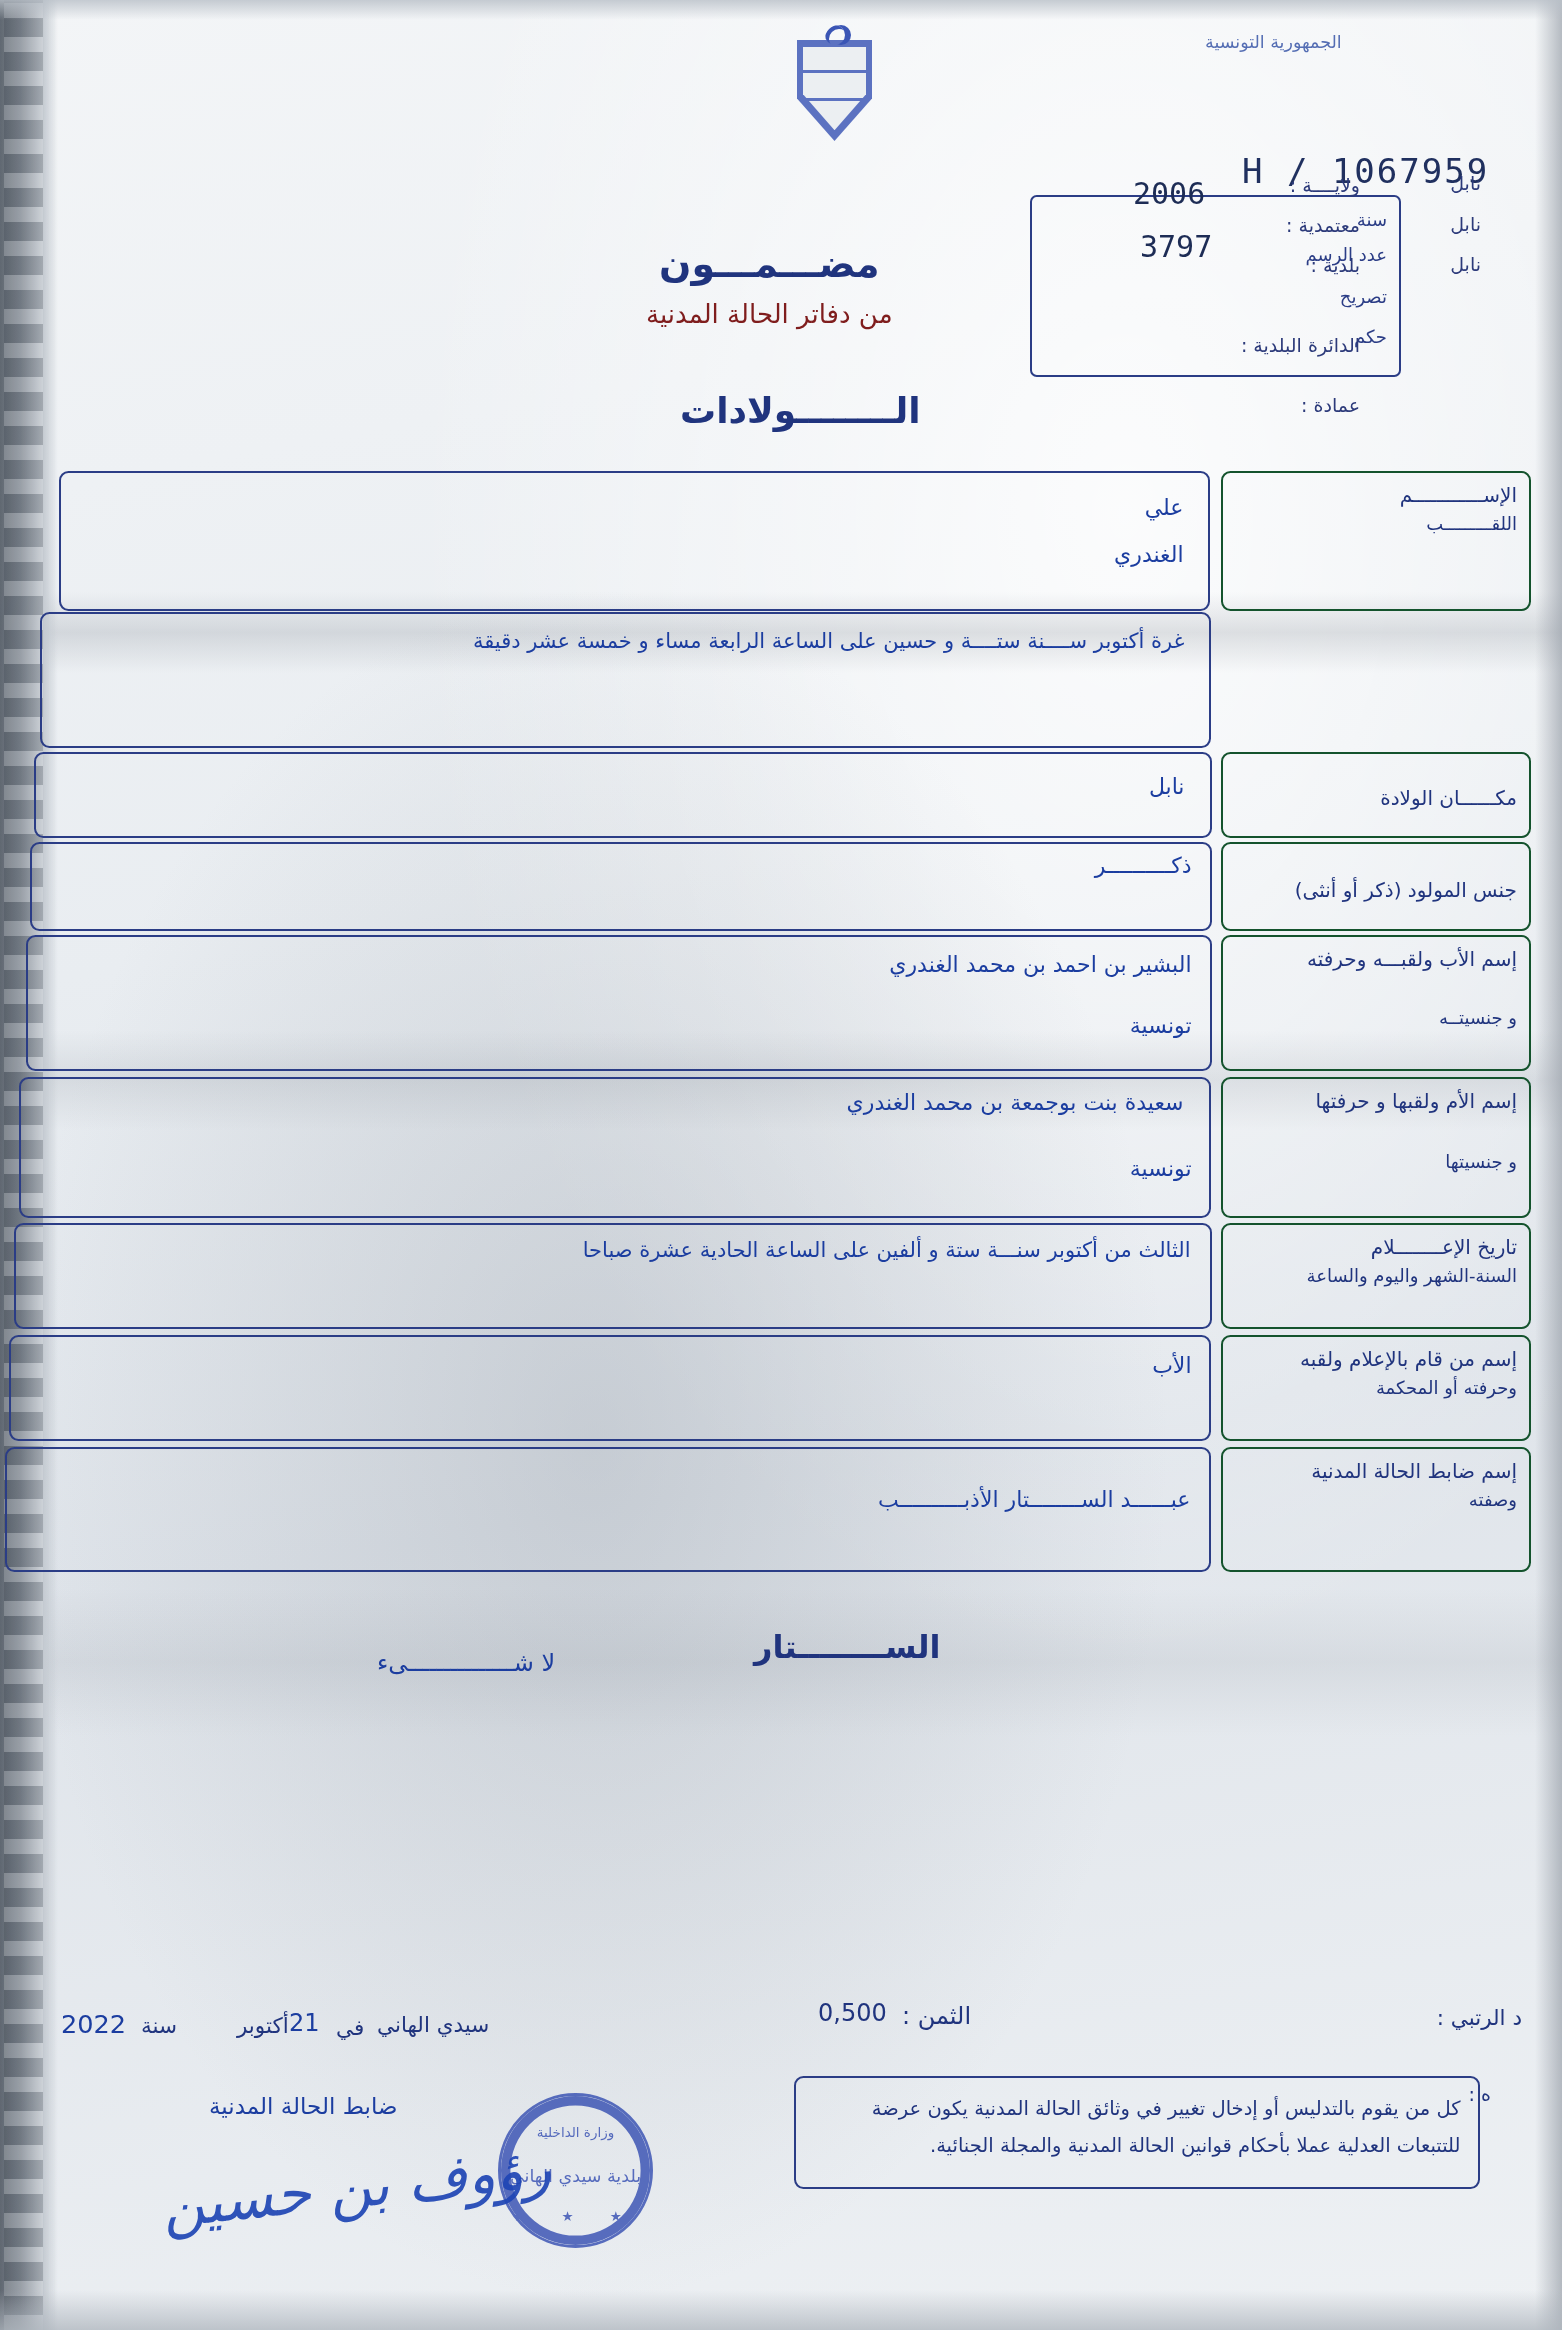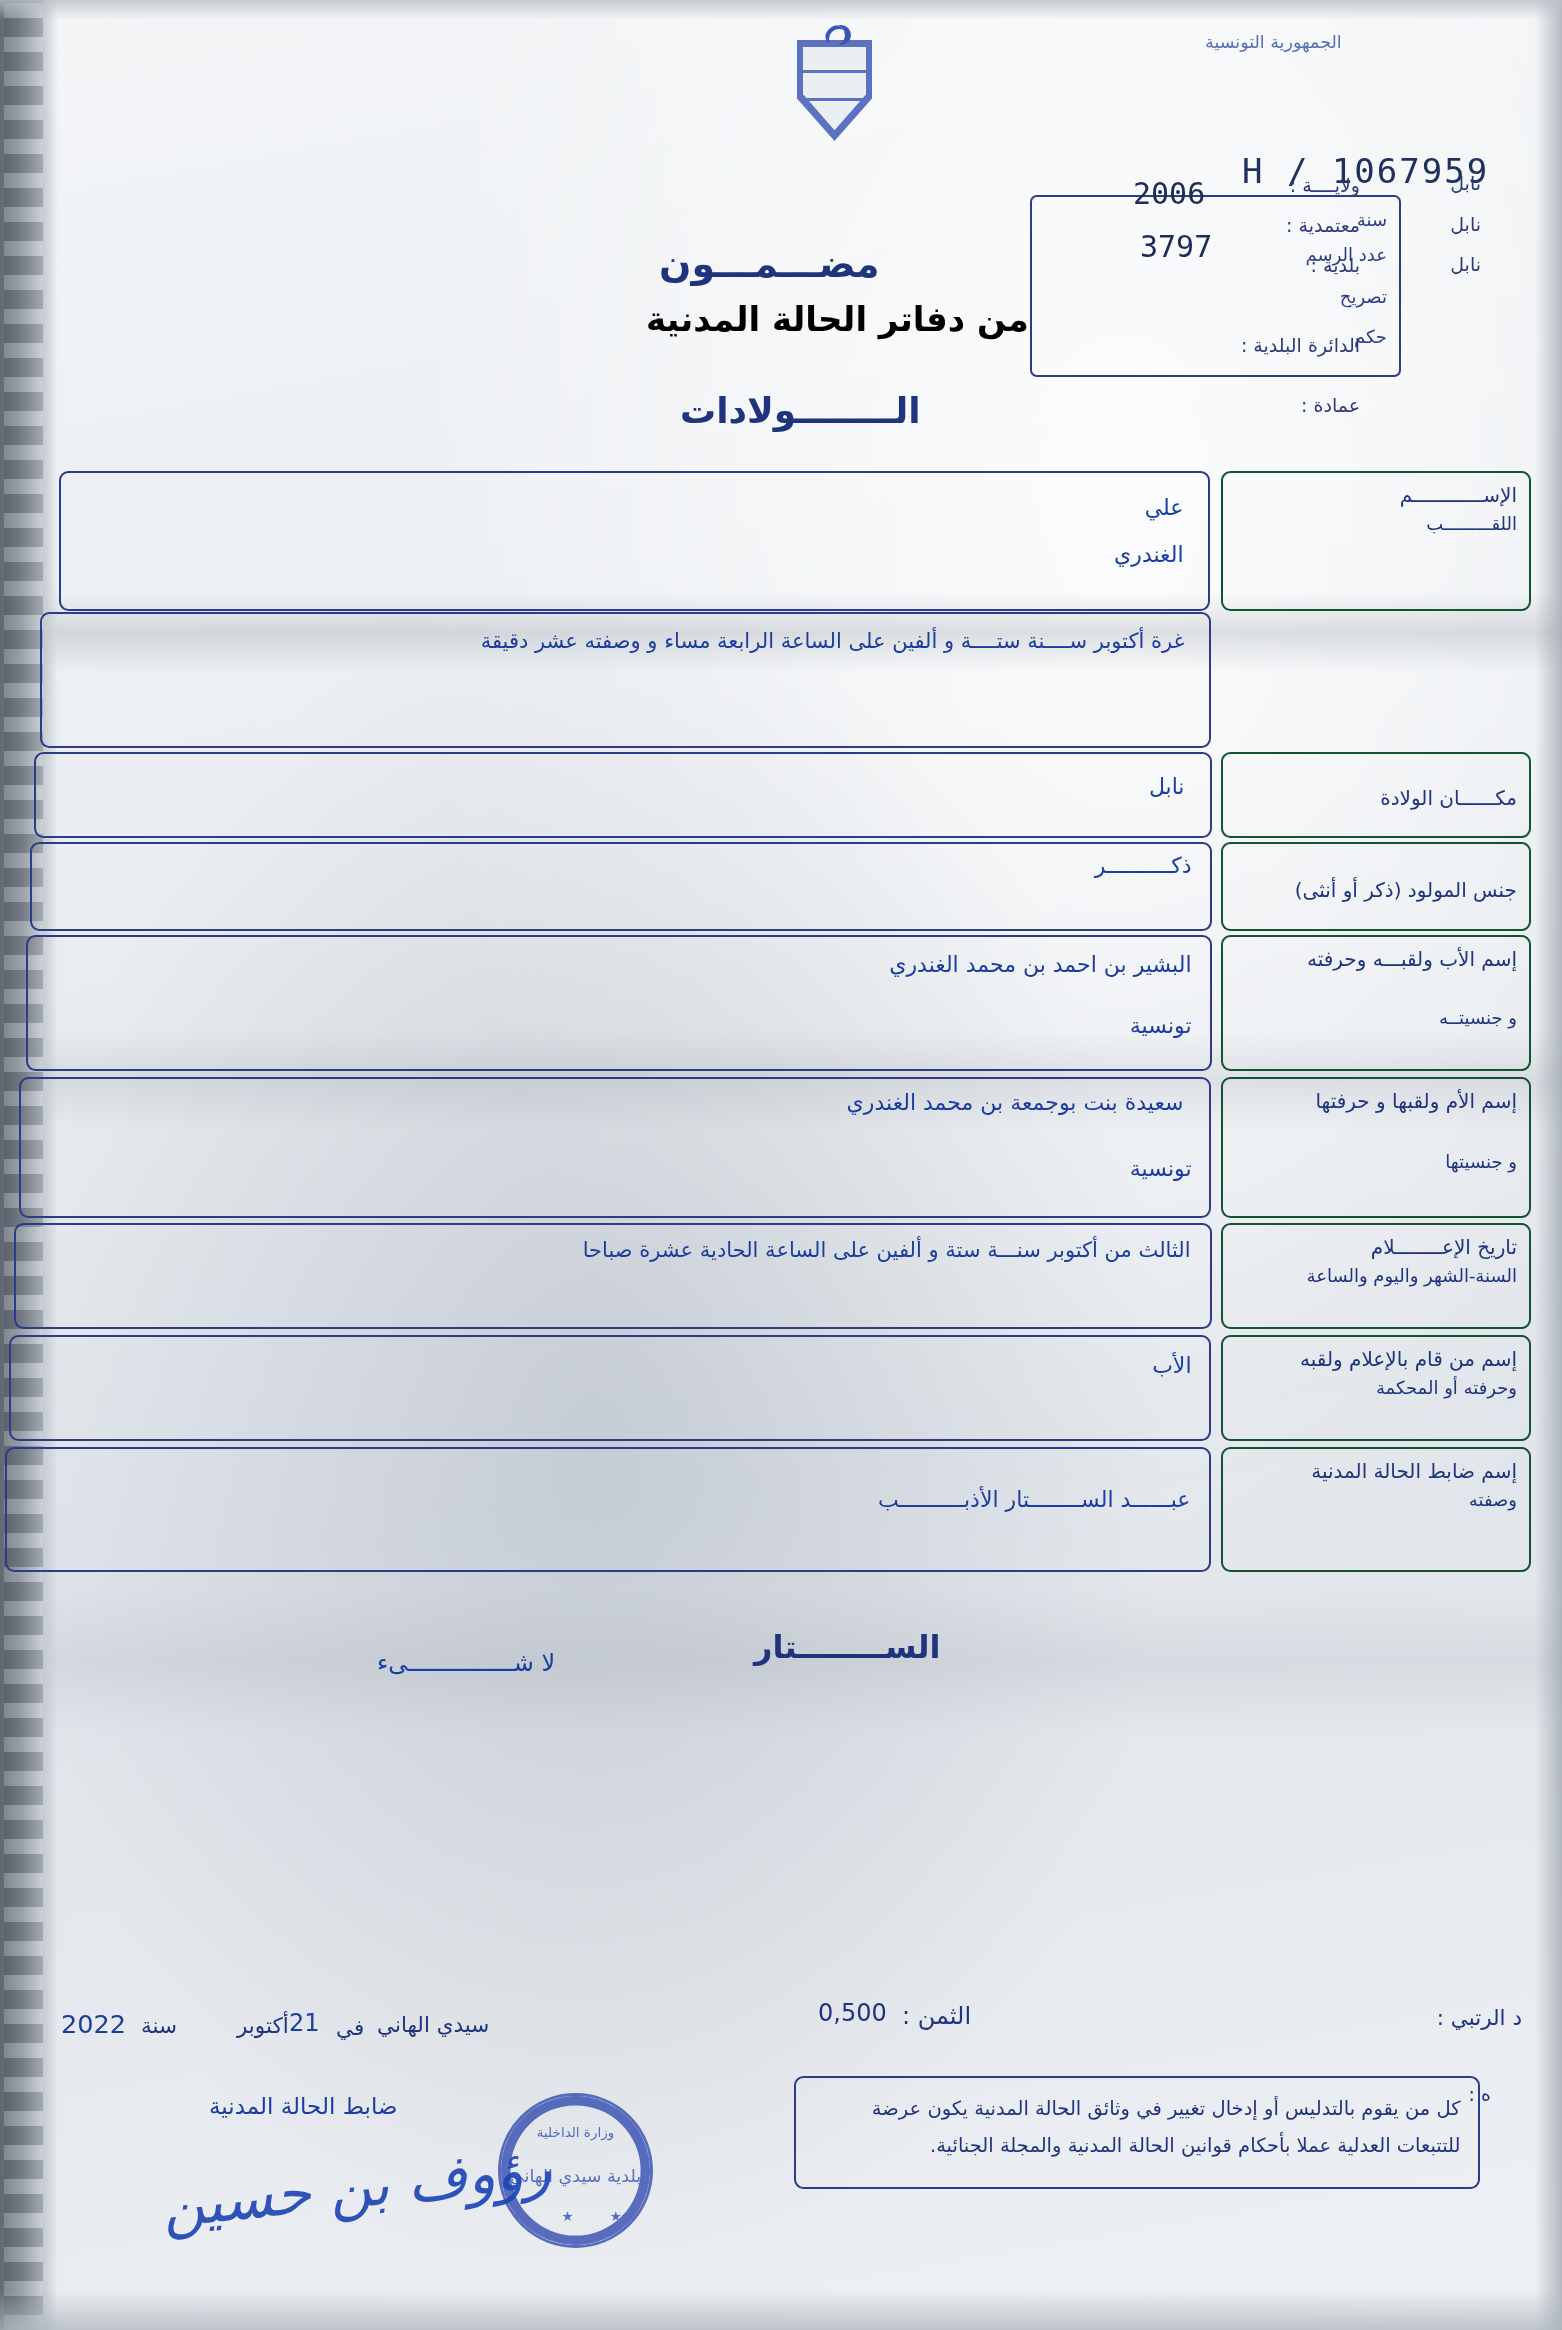--- a/index.html
+++ b/index.html
@@ -108,23 +108,23 @@
     color: #1d2c55;
   }
 
   .title-main {
     font-size: 38px;
     letter-spacing: 8px;
     color: #20347e;
     font-weight: bold;
   }
   .title-sub {
-    font-size: 34px;
-    color: #000000;
-    font-weight: bold;
+    font-size: 26px;
+    color: #7f1d1d;
+    font-weight: normal;
   }
   .title-births {
     font-size: 36px;
     color: #20347e;
     letter-spacing: 4px;
     font-weight: bold;
   }
 
   .topright {
     position: absolute;
@@ -321,21 +321,21 @@
 
   <div class="rowbox" style="left:59px; top:471px; width:1151px; height:140px;"></div>
   <div class="labelbox" style="left:1221px; top:471px; width:310px; height:140px;">
     <div>الإســــــــــــم</div>
     <div class="l2">اللقـــــــــب</div>
   </div>
   <div class="valuebox" style="left:861px; top:495px; width:336px;">علي</div>
   <div class="valuebox" style="left:861px; top:542px; width:336px;">الغندري</div>
 
   <div class="rowbox" style="left:40px; top:612px; width:1171px; height:136px;"></div>
-  <div class="valuebox wide" style="left:269px; top:629px; width:929px;">غرة أكتوبر ســــنة ستــــة و ألفين على الساعة الرابعة مساء و وصفته عشر دقيقة</div>
+  <div class="valuebox wide" style="left:269px; top:629px; width:929px;">غرة أكتوبر ســــنة ستــــة و حسين على الساعة الرابعة مساء و خمسة عشر دقيقة</div>
 
   <div class="rowbox" style="left:34px; top:752px; width:1178px; height:86px;"></div>
   <div class="labelbox" style="left:1221px; top:752px; width:310px; height:86px; display:flex; align-items:center; justify-content:flex-start;">
     <div>مكــــــان الولادة</div>
   </div>
   <div class="valuebox" style="left:996px; top:774px; width:202px;">نابل</div>
 
   <div class="rowbox" style="left:30px; top:842px; width:1182px; height:89px;"></div>
   <div class="labelbox" style="left:1221px; top:842px; width:310px; height:89px; display:flex; align-items:center;">
     <div>جنس المولود (ذكر أو أنثى)</div>

